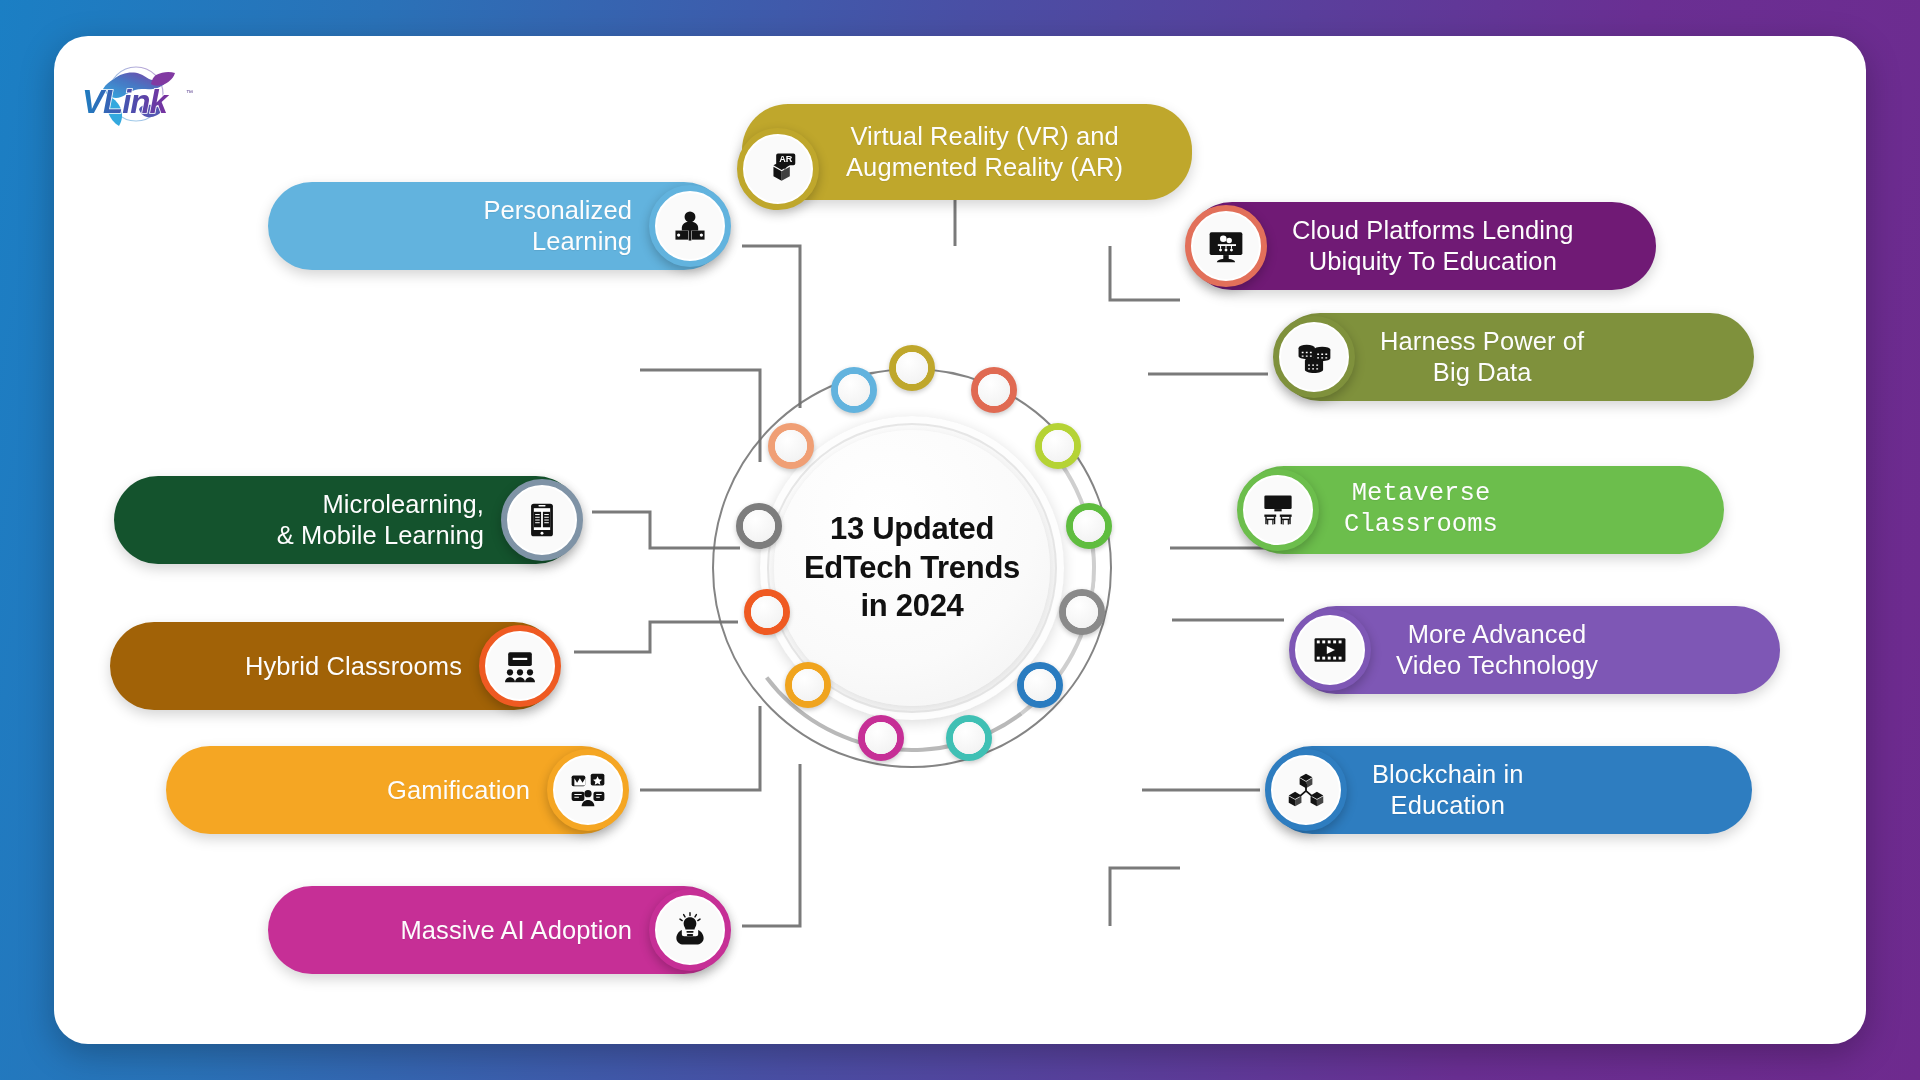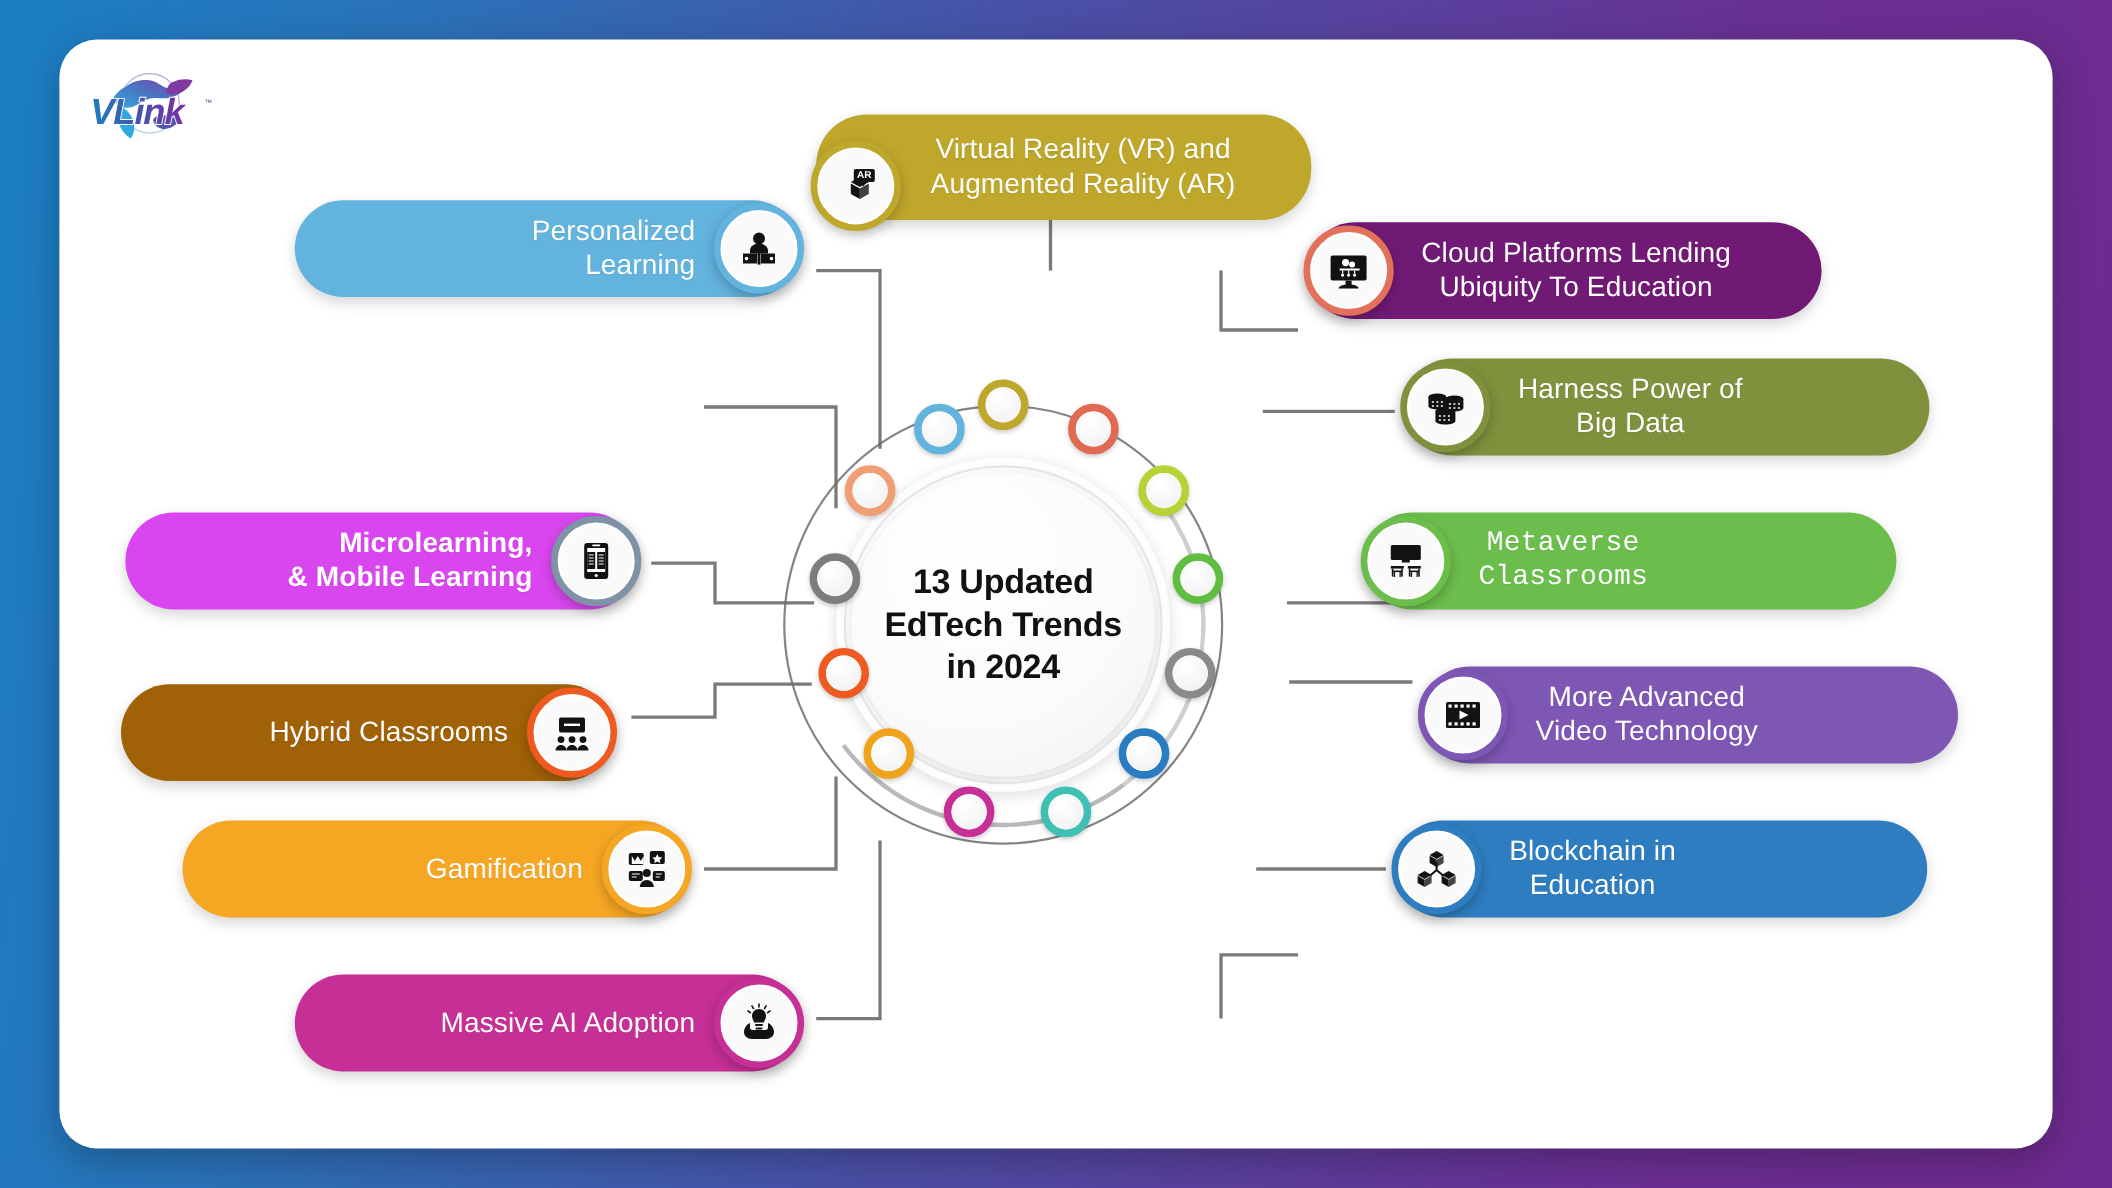--- a/index.html
+++ b/index.html
@@ -238,21 +238,21 @@
             <circle cx="34.5" cy="32" r="1.8" fill="#fff"></circle>
           </g>
         </svg>
       </div>
     </div>
     <div class="txt">Personalized
 Learning</div>
   </div>
 
 
-  <div class="pill left" style="left:114px;top:466px;width:466px;background:#d946ef;font-weight:bold;">
+  <div class="pill left" style="left:114px;top:476px;width:466px;background:#14532d;">
     <div class="badge" style="top:3px;border:6px solid #7f93a6;">
       <div class="inner">
         <svg viewBox="0 0 44 44">
           <g fill="#121212">
             <rect x="10" y="4" width="24" height="36" rx="3"></rect>
             <rect x="13" y="9" width="18" height="24" fill="#fff"></rect>
             <rect x="18" y="5.6" width="8" height="1.6" rx=".8" fill="#fff"></rect>
             <circle cx="22" cy="36.5" r="1.6" fill="#fff"></circle>
             <path d="M13 13h8v17h-8z"></path>
               <path d="M23 13h8v17h-8z"></path>
@@ -353,21 +353,21 @@
                 <circle cx="28" cy="26.5" r="1.6"></circle>
             </g>
           </g>
         </svg>
       </div>
     </div>
     <div class="txt">Cloud Platforms Lending
 Ubiquity To Education</div>
   </div>
 
-  <div class="pill right" style="left:1276px;top:326px;width:478px;background:#7f913c;">
+  <div class="pill right" style="left:1276px;top:313px;width:478px;background:#7f913c;">
     <div class="badge" style="top:3px;border:6px solid #7f913c;">
       <div class="inner">
         <svg viewBox="0 0 44 44">
           <g fill="#121212">
             <g>
               <ellipse cx="14" cy="12" rx="9" ry="3.4"></ellipse>
                 <path d="M5 12v9c0 1.9 4 3.4 9 3.4s9-1.5 9-3.4v-9z"></path>
             </g>
             <g>
               <ellipse cx="31" cy="14" rx="9" ry="3.4"></ellipse>

